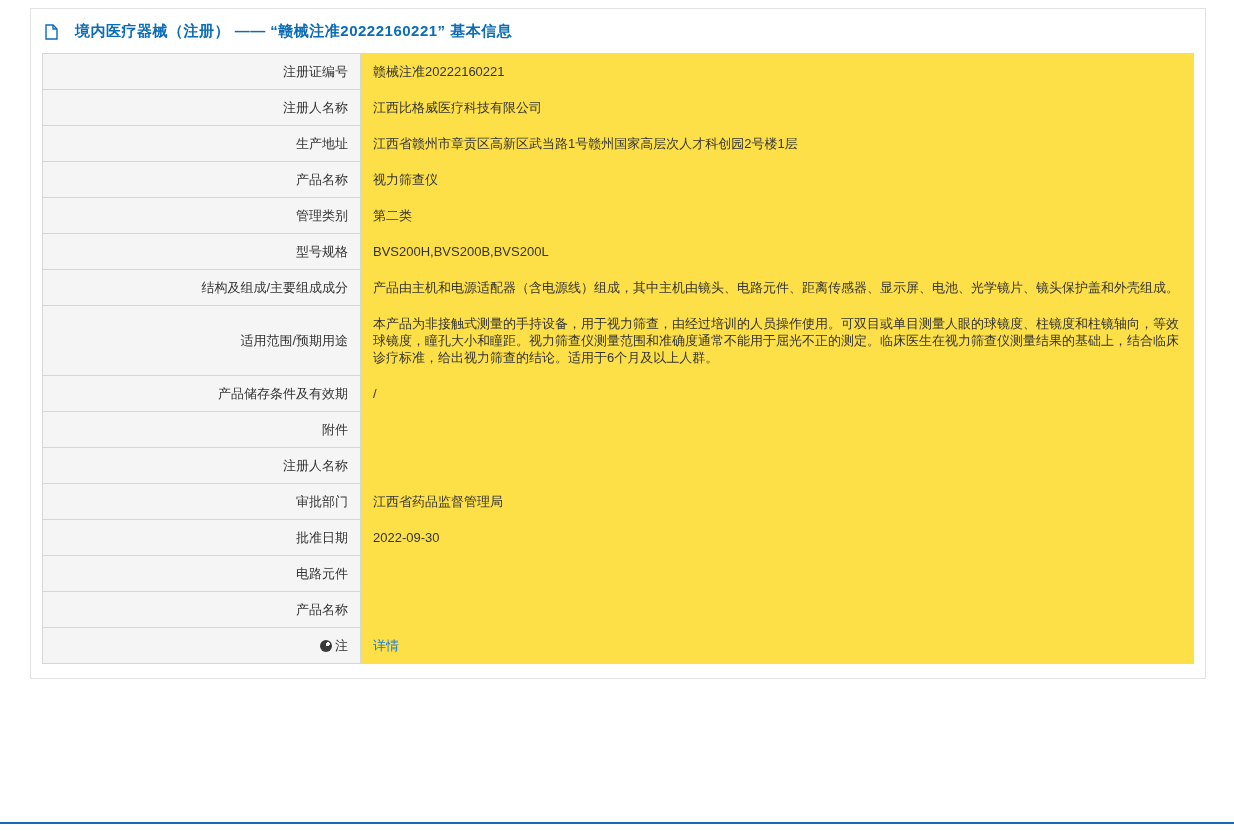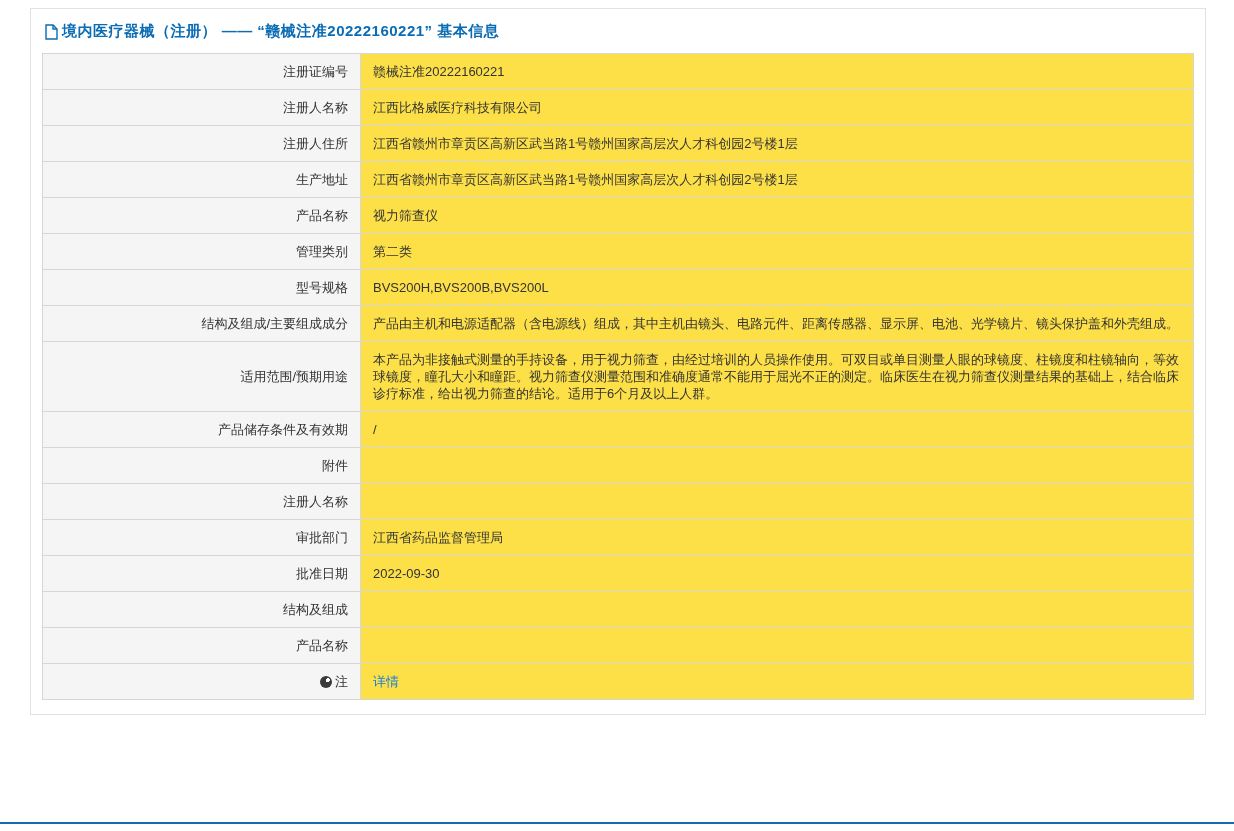--- a/index.html
+++ b/index.html
@@ -18,21 +18,21 @@
     width: 1176px;
     background: #ffffff;
     border: 1px solid #e2e2e2;
     padding-bottom: 14px;
   }
 
   .header {
     padding: 13px 14px 12px 14px;
     display: flex;
     align-items: center;
-    gap: 4px;
+    gap: 17px;
   }
   .header .doc-icon {
     width: 13px;
     height: 16px;
     flex: 0 0 auto;
     display: inline-block;
   }
   .header .title {
     color: #0a6cb5;
     font-size: 15px;
@@ -106,24 +106,20 @@
     <tbody>
       <tr>
         <td class="label">注册证编号</td>
         <td class="value">赣械注准20222160221</td>
       </tr>
       <tr>
         <td class="label">注册人名称</td>
         <td class="value">江西比格威医疗科技有限公司</td>
       </tr>
       <tr>
-        <td class="label">注册人住所</td>
-        <td class="value">江西省赣州市章贡区高新区武当路1号赣州国家高层次人才科创园2号楼1层</td>
-      </tr>
-      <tr>
         <td class="label">生产地址</td>
         <td class="value">江西省赣州市章贡区高新区武当路1号赣州国家高层次人才科创园2号楼1层</td>
       </tr>
       <tr>
         <td class="label">产品名称</td>
         <td class="value">视力筛查仪</td>
       </tr>
       <tr>
         <td class="label">管理类别</td>
         <td class="value">第二类</td>
@@ -154,21 +150,21 @@
       </tr>
       <tr>
         <td class="label">审批部门</td>
         <td class="value">江西省药品监督管理局</td>
       </tr>
       <tr>
         <td class="label">批准日期</td>
         <td class="value">2022-09-30</td>
       </tr>
       <tr>
-        <td class="label">结构及组成</td>
+        <td class="label">电路元件</td>
         <td class="value"></td>
       </tr>
       <tr>
         <td class="label">产品名称</td>
         <td class="value"></td>
       </tr>
       <tr>
         <td class="label">
           <span class="note-icon"></span><span>注</span>
         </td>

